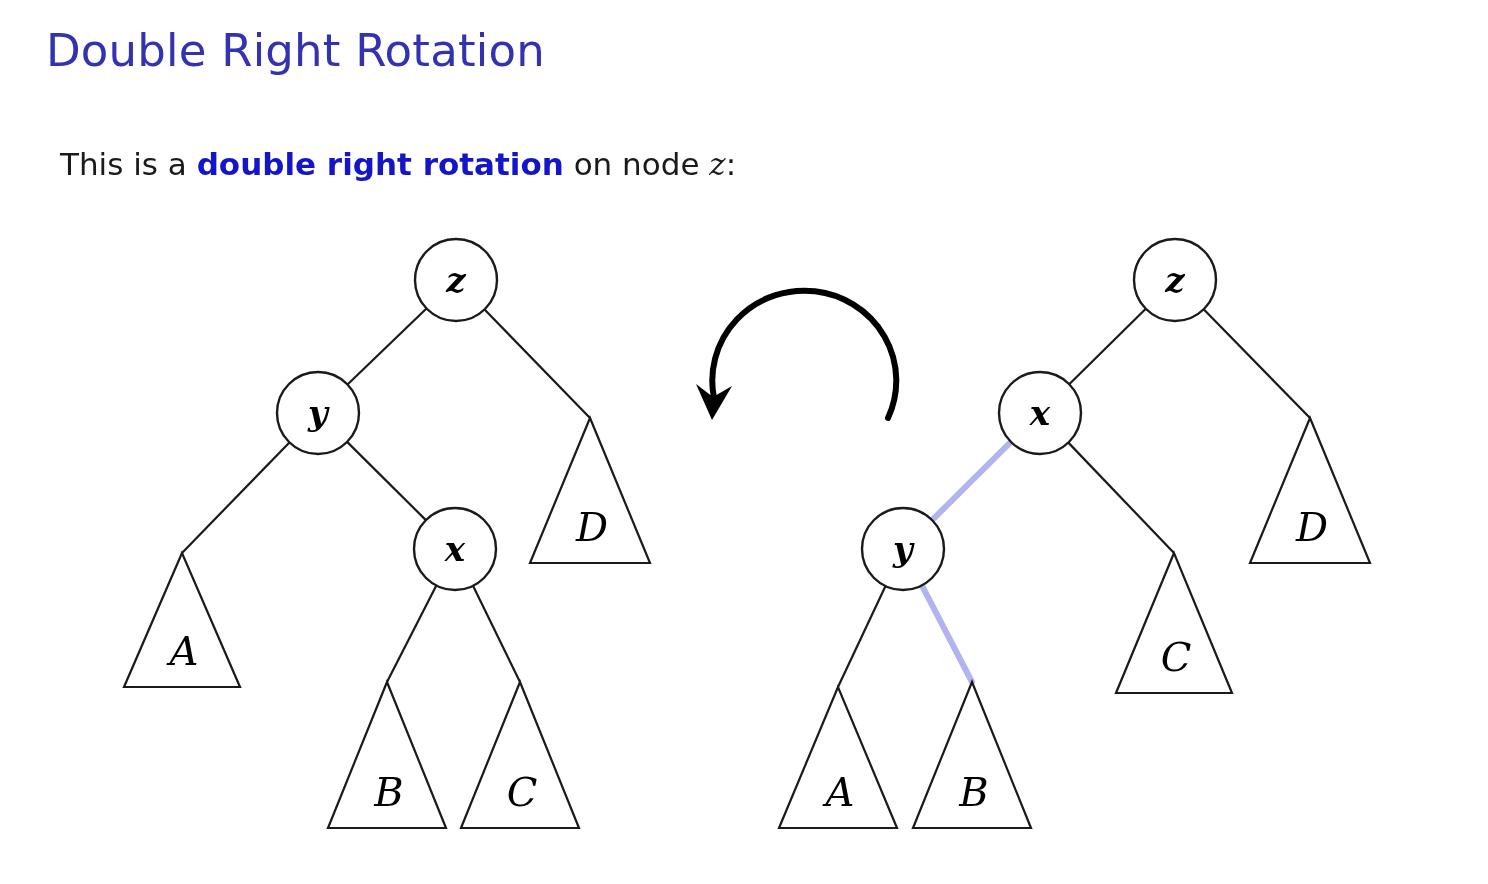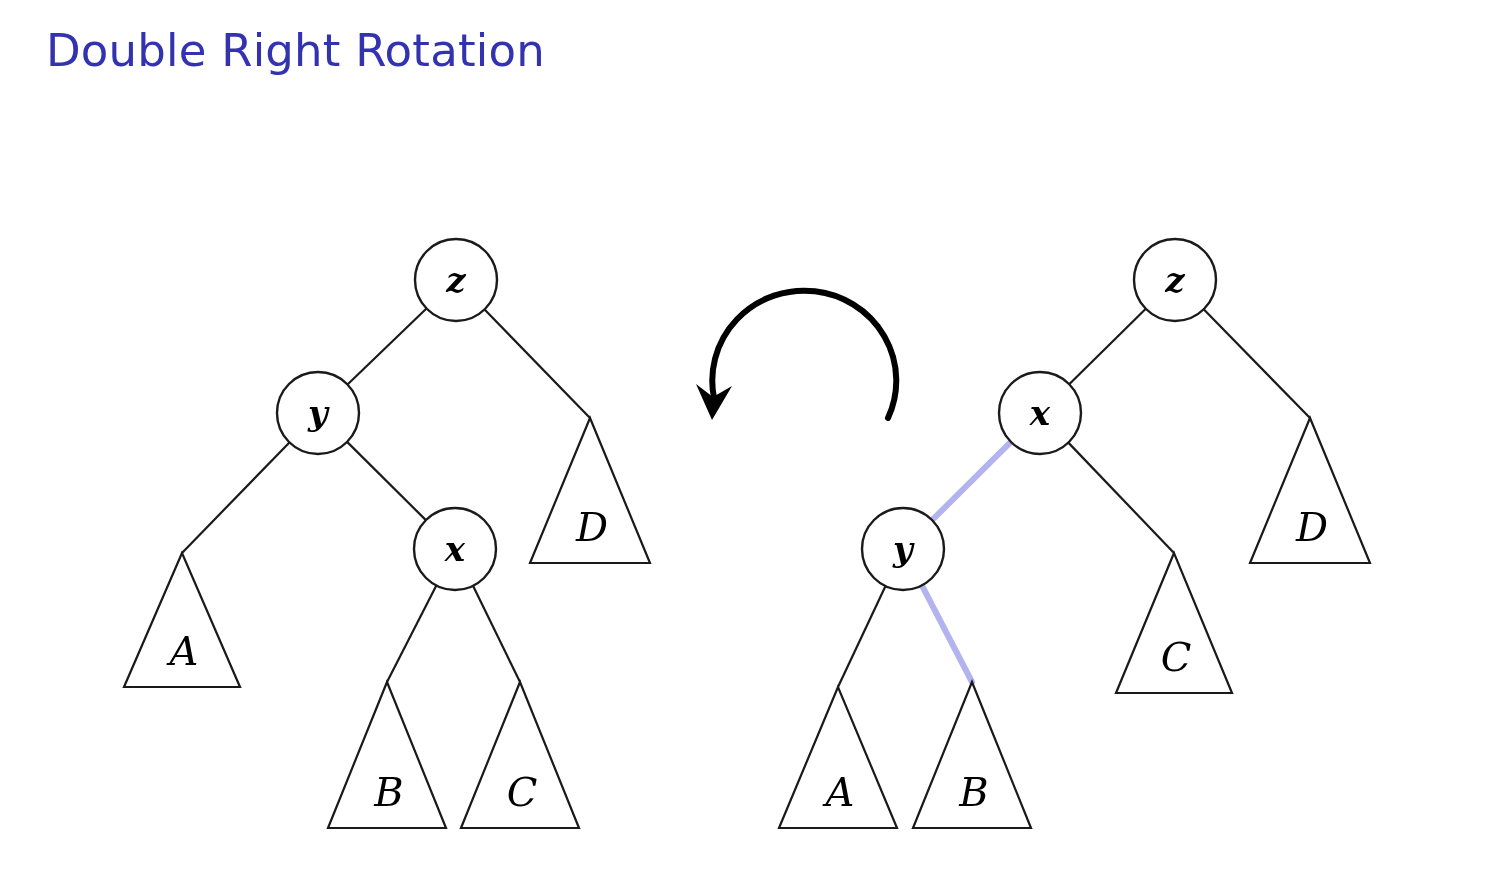--- a/index.html
+++ b/index.html
@@ -104,20 +104,21 @@
     stroke: none;
   }
 </style>
 </head>
 <body>
 
 <div id="slide">
 
   <div id="slide-title">Double Right Rotation</div>
 
+  <div id="body-line"><span>This is a </span><span class="kw">double right rotation</span><span> on node </span><span class="mathvar">z</span><span>:</span></div>
 
   <svg id="figure" viewBox="0 0 1488 884">
 
     <g>
       <g id="edges-before">
           <line x1="426.4787499243803" y1="308.4516395656335" x2="347.5212500756197" y2="384.5483604343665" class="edge"></line>
           <line x1="484.5619459553574" y1="309.41454135700985" x2="590" y2="418" class="edge"></line>
           <line x1="289.4317869452068" y1="442.4084546152283" x2="182" y2="553" class="edge"></line>
           <line x1="347.0973783447865" y1="441.8849887218318" x2="425.9026216552135" y2="520.1150112781681" class="edge"></line>
           <line x1="436.335610598752" y1="585.5053498583233" x2="387" y2="682" class="edge"></line>

